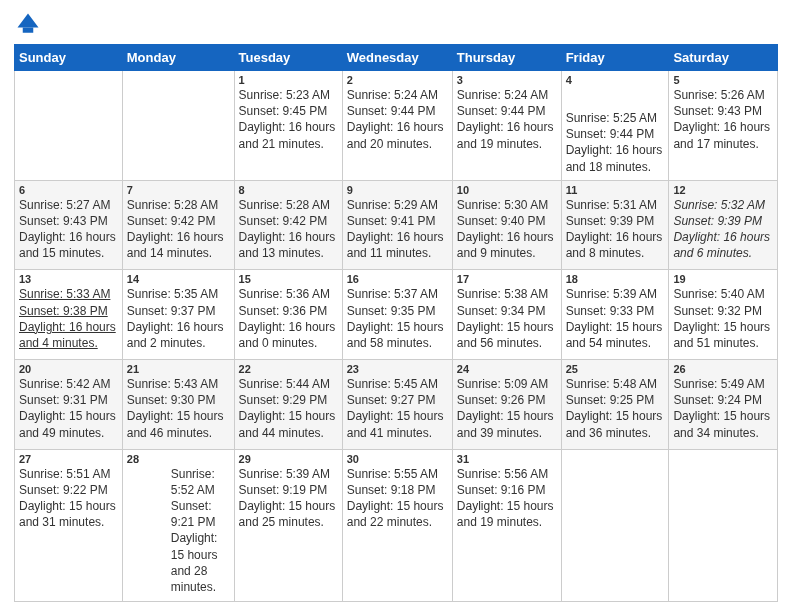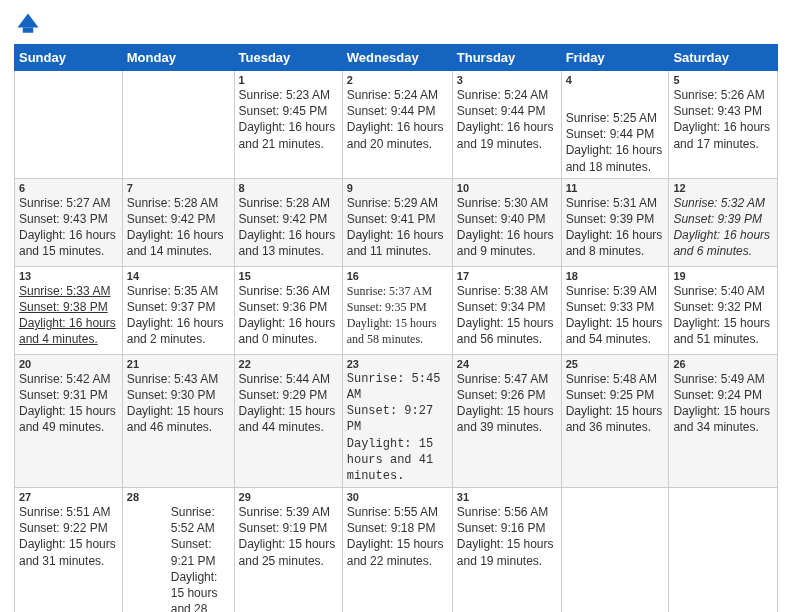--- a/index.html
+++ b/index.html
@@ -228,21 +228,21 @@
 Daylight: 16 hours and 2 minutes.</div>
           </td>
           <td>
             <span class="day-num">15</span>
             <div class="day-info" style="white-space: pre-line;">Sunrise: 5:36 AM
 Sunset: 9:36 PM
 Daylight: 16 hours and 0 minutes.</div>
           </td>
           <td>
             <span class="day-num">16</span>
-            <div class="day-info" style="white-space: pre-line; font-family: Liberation Serif, serif;">Sunrise: 5:37 AM
+            <div class="day-info" style="white-space: pre-line;">Sunrise: 5:37 AM
 Sunset: 9:35 PM
 Daylight: 15 hours and 58 minutes.</div>
           </td>
           <td>
             <span class="day-num">17</span>
             <div class="day-info" style="white-space: pre-line;">Sunrise: 5:38 AM
 Sunset: 9:34 PM
 Daylight: 15 hours and 56 minutes.</div>
           </td>
           <td>
@@ -272,27 +272,27 @@
 Daylight: 15 hours and 46 minutes.</div>
           </td>
           <td>
             <span class="day-num">22</span>
             <div class="day-info" style="white-space: pre-line;">Sunrise: 5:44 AM
 Sunset: 9:29 PM
 Daylight: 15 hours and 44 minutes.</div>
           </td>
           <td>
             <span class="day-num">23</span>
-            <div class="day-info" style="white-space: pre-line; font-family: Liberation Mono, monospace;">Sunrise: 5:45 AM
+            <div class="day-info" style="white-space: pre-line;">Sunrise: 5:45 AM
 Sunset: 9:27 PM
 Daylight: 15 hours and 41 minutes.</div>
           </td>
           <td>
             <span class="day-num">24</span>
-            <div class="day-info" style="white-space: pre-line;">Sunrise: 5:47 AM
+            <div class="day-info" style="white-space: pre-line;">Sunrise: 5:09 AM
 Sunset: 9:26 PM
 Daylight: 15 hours and 39 minutes.</div>
           </td>
           <td>
             <span class="day-num">25</span>
             <div class="day-info" style="white-space: pre-line;">Sunrise: 5:48 AM
 Sunset: 9:25 PM
 Daylight: 15 hours and 36 minutes.</div>
           </td>
           <td>

